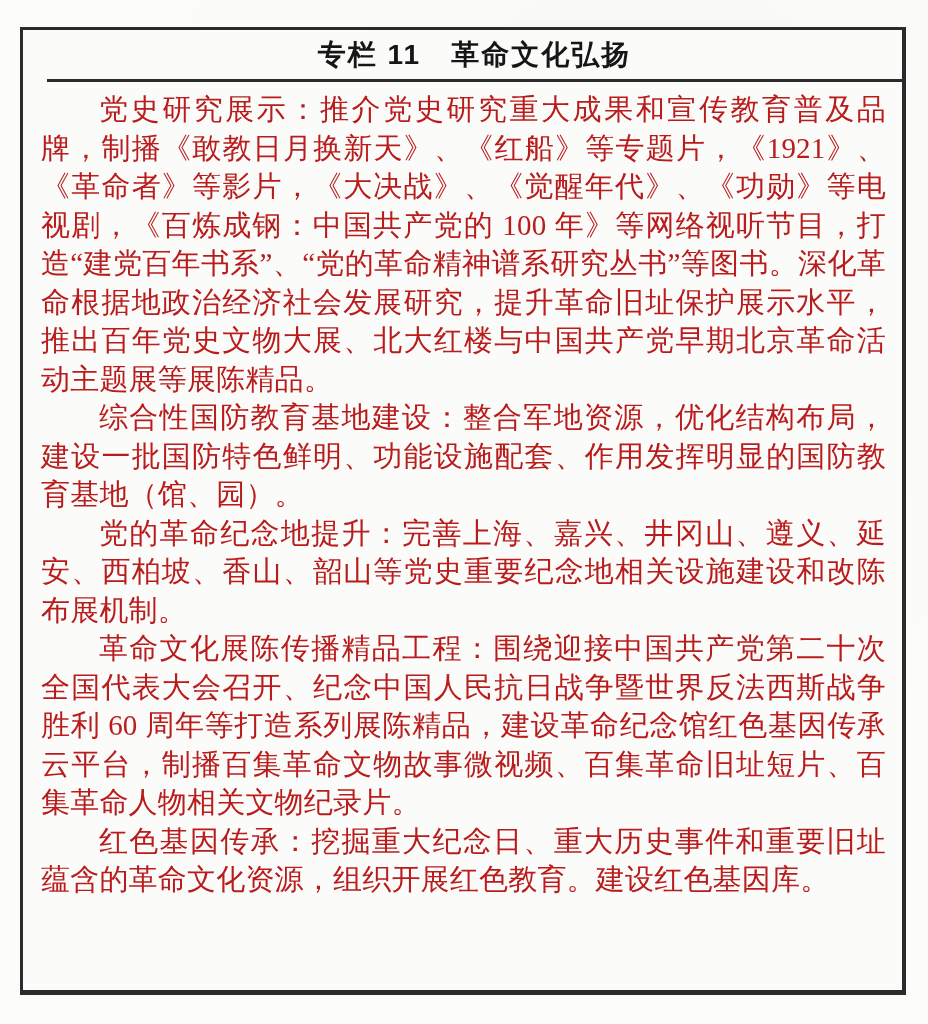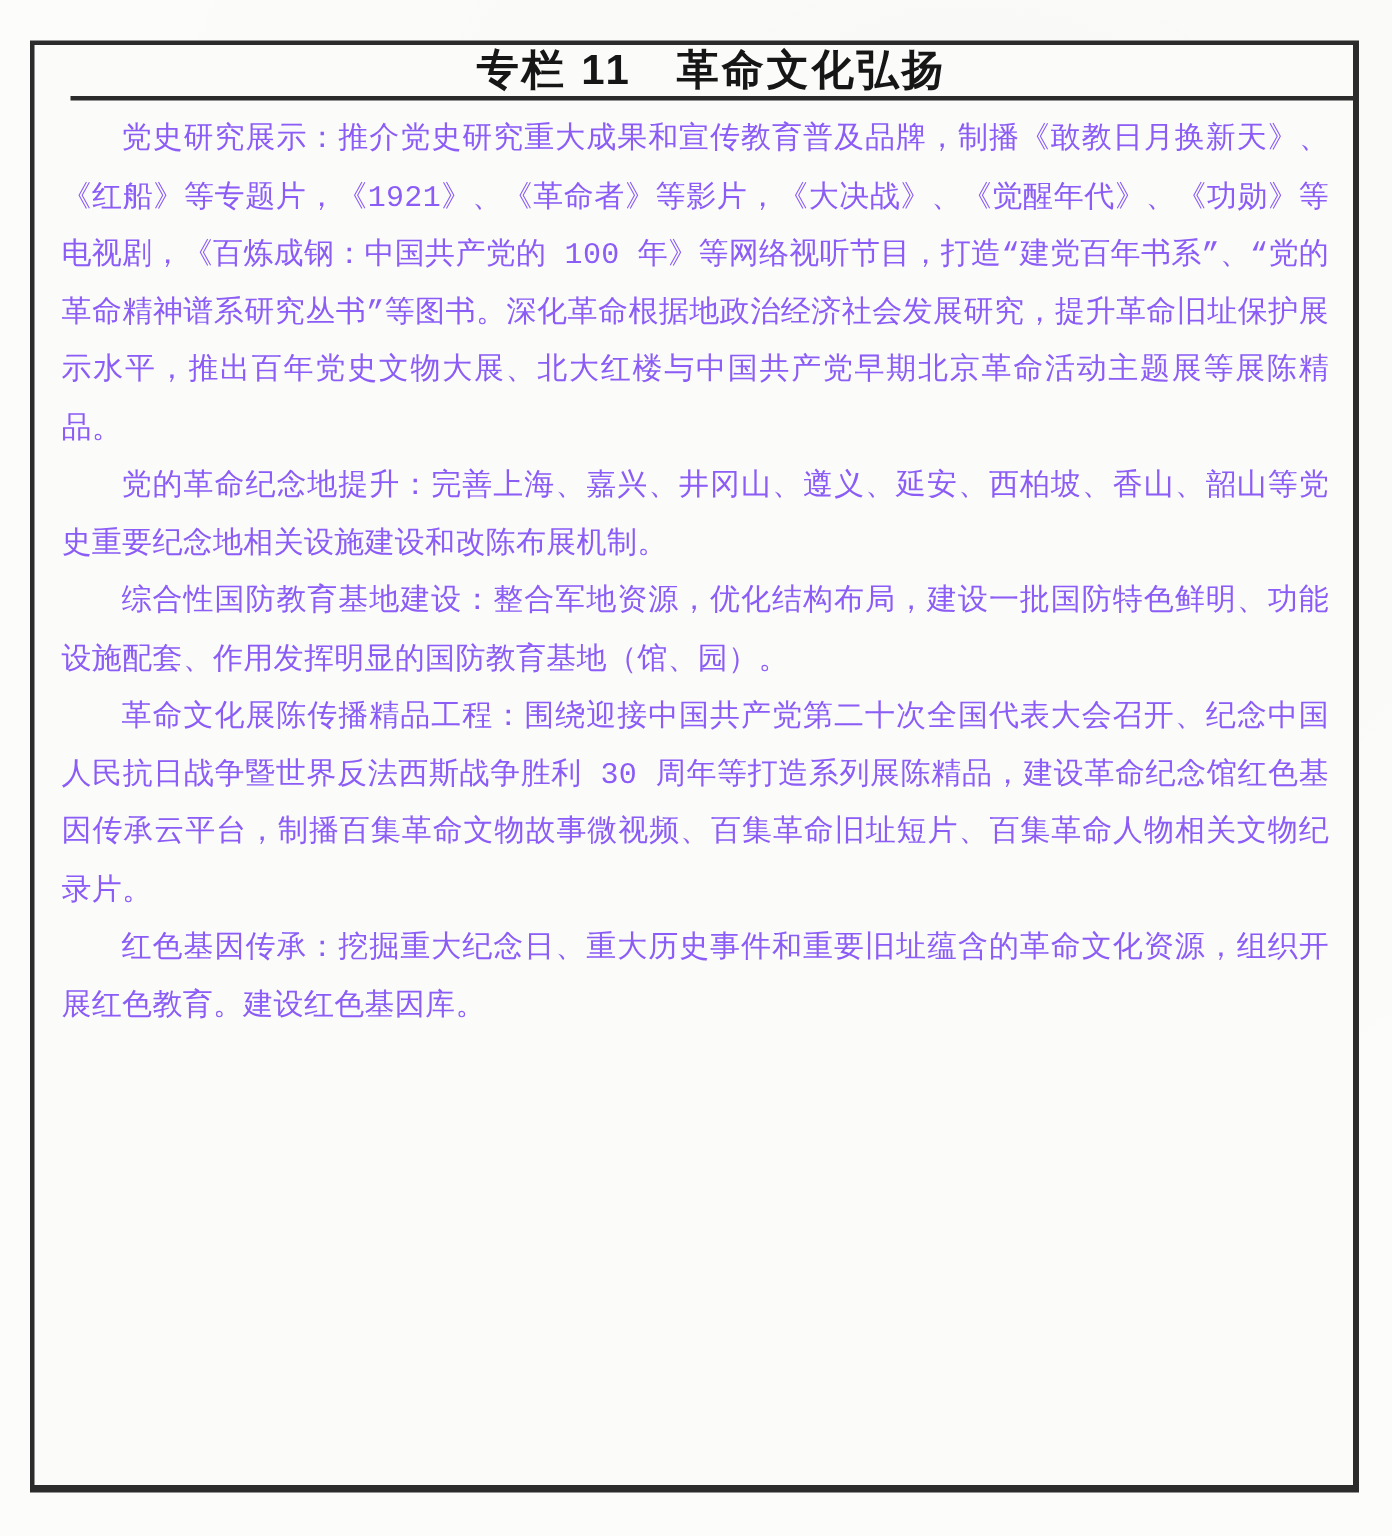--- a/index.html
+++ b/index.html
@@ -25,21 +25,21 @@
     top: 27px;
     width: 886px;
     height: 968px;
     box-sizing: border-box;
     border: 3px solid #2b2b2b;
     border-right-width: 4px;
     border-bottom-width: 5px;
     background: #fbfbf9;
   }
   .panel-header {
-    height: 37px;
+    height: 52px;
     box-sizing: border-box;
     border-bottom: 3px solid #2b2b2b;
     display: flex;
     align-items: center;
     justify-content: center;
     margin-left: 24px;
   }
   .panel-title {
     font-family: "Liberation Sans", "DejaVu Sans", sans-serif;
     font-weight: 700;
@@ -48,37 +48,36 @@
     color: #161616;
     white-space: pre;
   }
   .panel-body {
     box-sizing: border-box;
     padding: 8px 16px 0 18px;
   }
   .panel-body p.para {
     margin: 0;
     text-indent: 2em;
-    font-size: 20px;
+    font-size: 29px;
     line-height: 38.5px;
     text-align: justify;
-    color: #8b5cf6;
+    color: #b91c1c;
     letter-spacing: 0.2px;
-    font-family: Liberation Mono, monospace;
   }
 </style>
 </head>
 <body>
 
 <div class="scan-page">
   <div class="panel">
     <div class="panel-header">
       <div class="panel-title">专栏 11　革命文化弘扬</div>
     </div>
     <div class="panel-body">
         <p class="para">党史研究展示：推介党史研究重大成果和宣传教育普及品牌，制播《敢教日月换新天》、《红船》等专题片，《1921》、《革命者》等影片，《大决战》、《觉醒年代》、《功勋》等电视剧，《百炼成钢：中国共产党的 100 年》等网络视听节目，打造“建党百年书系”、“党的革命精神谱系研究丛书”等图书。深化革命根据地政治经济社会发展研究，提升革命旧址保护展示水平，推出百年党史文物大展、北大红楼与中国共产党早期北京革命活动主题展等展陈精品。</p>
+        <p class="para">综合性国防教育基地建设：整合军地资源，优化结构布局，建设一批国防特色鲜明、功能设施配套、作用发挥明显的国防教育基地（馆、园）。</p>
         <p class="para">党的革命纪念地提升：完善上海、嘉兴、井冈山、遵义、延安、西柏坡、香山、韶山等党史重要纪念地相关设施建设和改陈布展机制。</p>
-        <p class="para">综合性国防教育基地建设：整合军地资源，优化结构布局，建设一批国防特色鲜明、功能设施配套、作用发挥明显的国防教育基地（馆、园）。</p>
-        <p class="para">革命文化展陈传播精品工程：围绕迎接中国共产党第二十次全国代表大会召开、纪念中国人民抗日战争暨世界反法西斯战争胜利 30 周年等打造系列展陈精品，建设革命纪念馆红色基因传承云平台，制播百集革命文物故事微视频、百集革命旧址短片、百集革命人物相关文物纪录片。</p>
+        <p class="para">革命文化展陈传播精品工程：围绕迎接中国共产党第二十次全国代表大会召开、纪念中国人民抗日战争暨世界反法西斯战争胜利 60 周年等打造系列展陈精品，建设革命纪念馆红色基因传承云平台，制播百集革命文物故事微视频、百集革命旧址短片、百集革命人物相关文物纪录片。</p>
         <p class="para">红色基因传承：挖掘重大纪念日、重大历史事件和重要旧址蕴含的革命文化资源，组织开展红色教育。建设红色基因库。</p>
       </div>
   </div>
 </div>
 
 </body></html>

